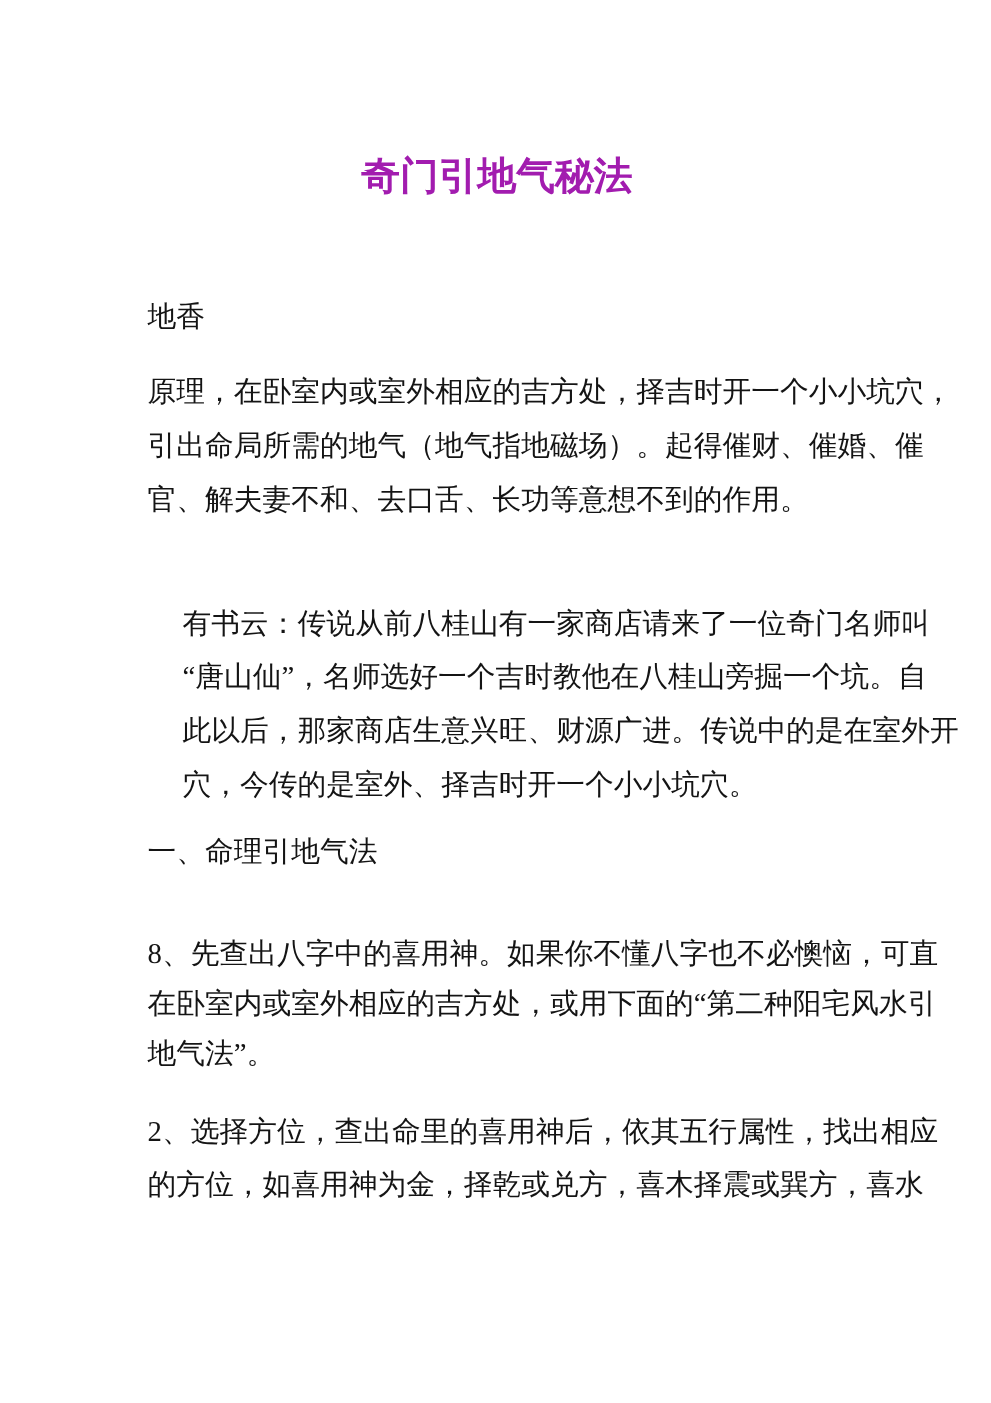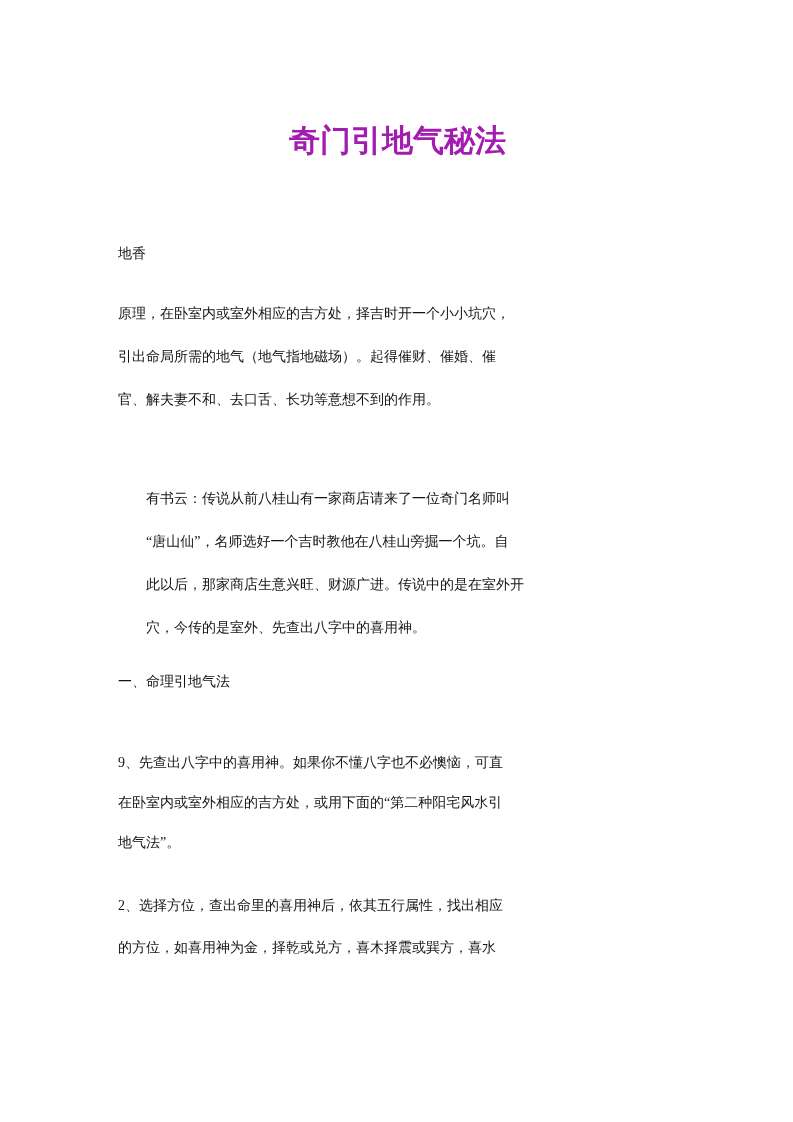--- a/index.html
+++ b/index.html
@@ -25,21 +25,21 @@
     text-align: center;
     font-size: 31px;
     font-weight: bold;
     line-height: 38px;
     color: #a21caf;
   }
   .blk {
     position: absolute;
     left: 118px;
     width: 620px;
-    font-size: 14px;
+    font-size: 23px;
   }
   .blk .line {
     white-space: nowrap;
   }
   .byline       { top: 232px; line-height: 43px; }
   .p-intro      { top: 292px; line-height: 43px; }
   .p-story      { top: 477px; line-height: 43px; margin-left: 28px; }
   .sec-heading  { top: 662px; line-height: 40px; font-family: Liberation Serif, serif; }
   .sec-intro    { top: 702px; line-height: 40px; }
   .p-step1      { top: 743px; line-height: 40px; }
@@ -57,30 +57,30 @@
   <div class="blk p-intro">
       <div class="line">原理，在卧室内或室外相应的吉方处，择吉时开一个小小坑穴，</div>
       <div class="line">引出命局所需的地气（地气指地磁场）。起得催财、催婚、催</div>
       <div class="line">官、解夫妻不和、去口舌、长功等意想不到的作用。</div>
     </div>
 
   <div class="blk p-story">
       <div class="line">有书云：传说从前八桂山有一家商店请来了一位奇门名师叫</div>
       <div class="line">“唐山仙”，名师选好一个吉时教他在八桂山旁掘一个坑。自</div>
       <div class="line">此以后，那家商店生意兴旺、财源广进。传说中的是在室外开</div>
-      <div class="line">穴，今传的是室外、先查出八字中的喜用神。</div>
+      <div class="line">穴，今传的是室外、择吉时开一个小小坑穴。</div>
     </div>
 
   <div class="blk sec-heading">
       <div class="line">一、命理引地气法</div>
     </div>
 
 
   <div class="blk p-step1">
-      <div class="line">9、先查出八字中的喜用神。如果你不懂八字也不必懊恼，可直</div>
+      <div class="line">8、先查出八字中的喜用神。如果你不懂八字也不必懊恼，可直</div>
       <div class="line">在卧室内或室外相应的吉方处，或用下面的“第二种阳宅风水引</div>
       <div class="line">地气法”。</div>
     </div>
 
   <div class="blk p-step2">
       <div class="line">2、选择方位，查出命里的喜用神后，依其五行属性，找出相应</div>
       <div class="line">的方位，如喜用神为金，择乾或兑方，喜木择震或巽方，喜水</div>
     </div>
 
 </div>

